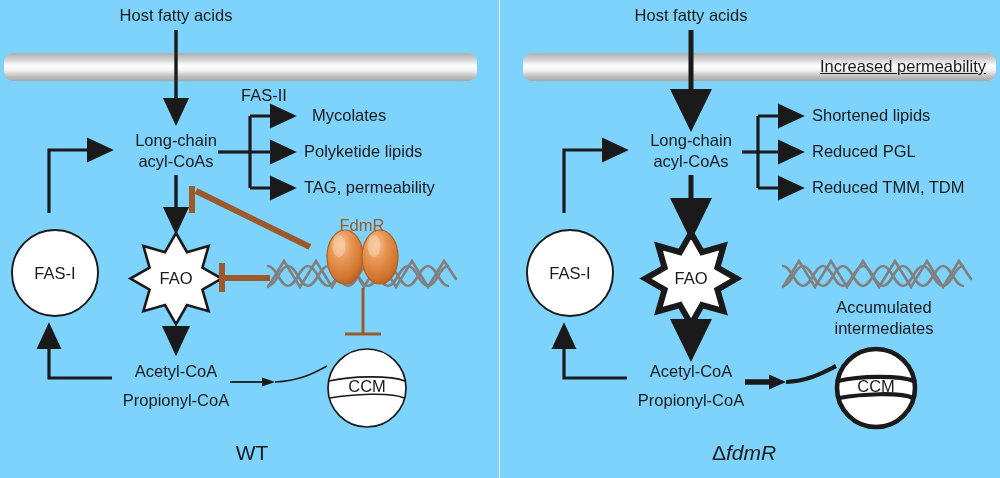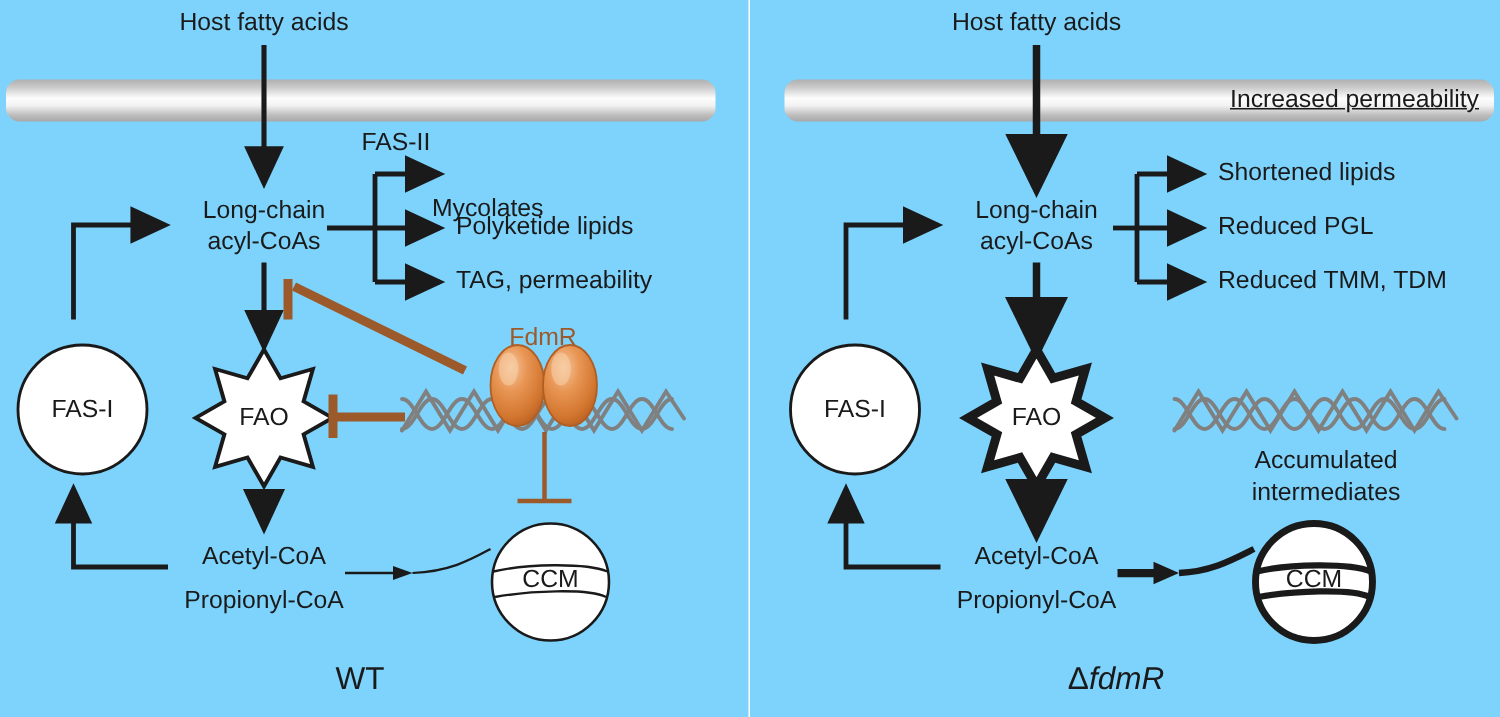--- a/index.html
+++ b/index.html
@@ -203,36 +203,36 @@
 
   <div class="divider"></div>
 
   <div class="lbl c" style="left:176px; top:6px;">Host fatty acids</div>
 
   <div class="lbl c two" style="left:176px; top:130px;">Long-chain</div>
   <div class="lbl c two" style="left:176px; top:151px;">acyl-CoAs</div>
 
   <div class="lbl" style="left:241px; top:86px;">FAS-II</div>
 
-  <div class="lbl" style="left:288px; top:106px;margin-top:24px;">Mycolates</div>
+  <div class="lbl" style="left:312px; top:106px;">Mycolates</div>
   <div class="lbl" style="left:304px; top:142px;">Polyketide lipids</div>
   <div class="lbl" style="left:304px; top:178px;">TAG, permeability</div>
 
   <div class="lbl c" style="left:55px; top:264px;">FAS-I</div>
 
   <div class="lbl c" style="left:176px; top:269px;">FAO</div>
 
   <div class="lbl c" style="left:176px; top:362px;">Acetyl-CoA</div>
   <div class="lbl c" style="left:176px; top:391px;">Propionyl-CoA</div>
 
   <div class="lbl c" style="left:367px; top:377px;">CCM</div>
 
   <div class="lbl c brown" style="left:362px; top:216px;">FdmR</div>
 
-  <div class="panel-name" style="left:240px; top:441px;">WT</div>
+  <div class="panel-name" style="left:252px; top:441px;">WT</div>
 
   <div class="lbl c" style="left:691px; top:6px;">Host fatty acids</div>
 
   <div class="lbl r" style="left:986px; top:57px;">Increased permeability</div>
 
   <div class="lbl c two" style="left:691px; top:130px;">Long-chain</div>
   <div class="lbl c two" style="left:691px; top:151px;">acyl-CoAs</div>
 
   <div class="lbl" style="left:812px; top:106px;">Shortened lipids</div>
   <div class="lbl" style="left:812px; top:178px;">Reduced TMM, TDM</div>

